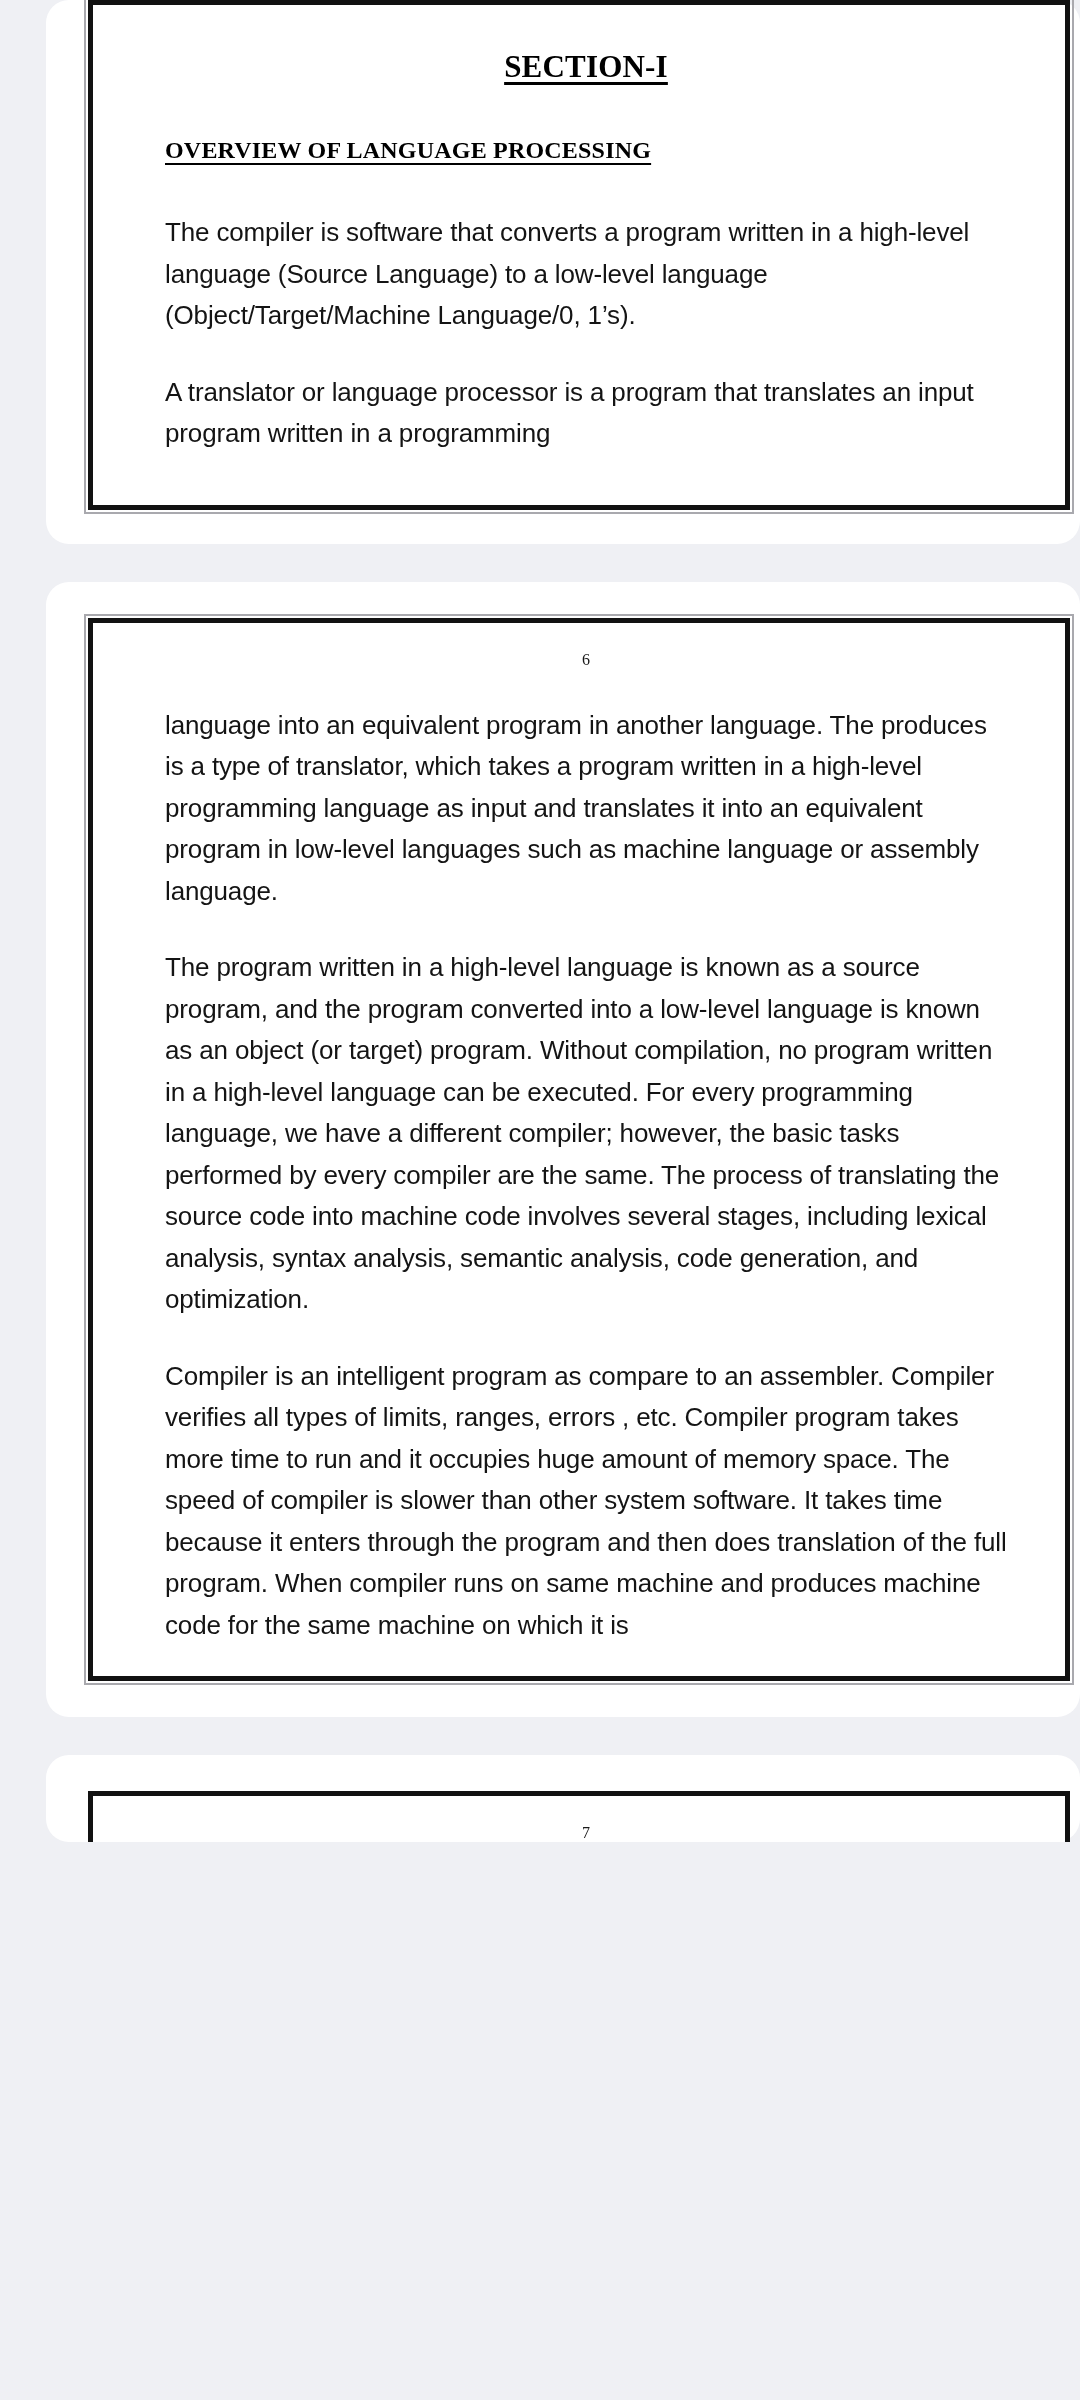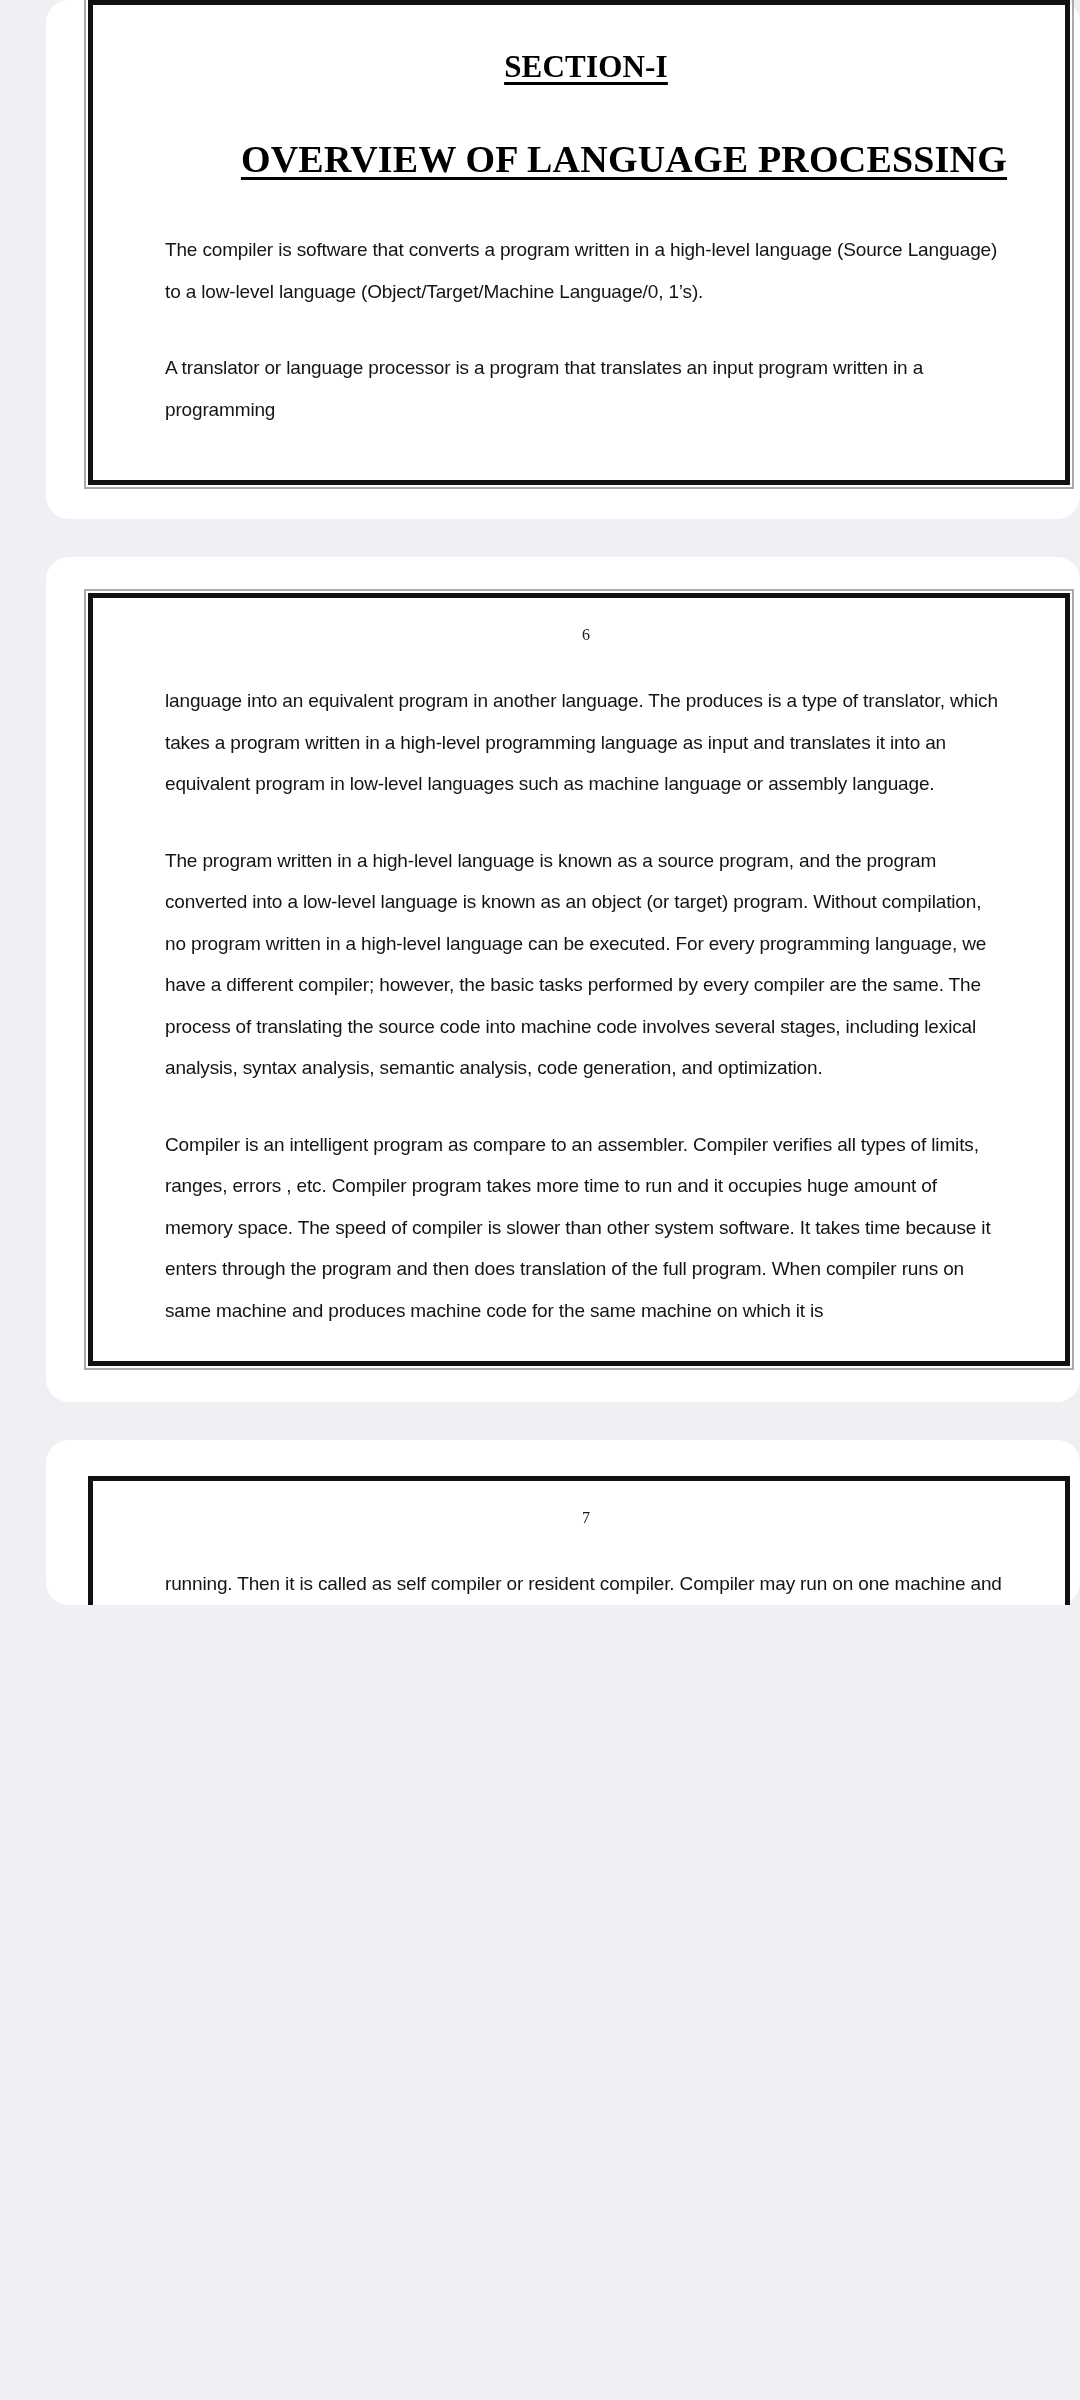--- a/index.html
+++ b/index.html
@@ -68,32 +68,32 @@
     text-align: center;
     text-decoration: underline;
     text-underline-offset: 5px;
     margin: 44px 0 0 0;
     letter-spacing: 0.2px;
   }
 
   .section-subtitle {
     font-family: "Liberation Serif", serif;
     font-weight: bold;
-    font-size: 38px;
+    font-size: 24px;
     color: #000000;
-    text-align: right;
+    text-align: left;
     text-decoration: underline;
     text-underline-offset: 5px;
     margin: 52px 0 0 0;
     letter-spacing: 0.2px;
   }
 
   .body-para {
     font-family: "Liberation Sans", sans-serif;
-    font-size: 19px;
+    font-size: 26px;
     line-height: 41.5px;
     color: #141414;
     margin: 0;
     text-align: left;
     letter-spacing: -0.15px;
   }
   .body-para + .body-para {
     margin-top: 35px;
   }
 
@@ -134,18 +134,17 @@
       </div>
     </div>
   </div>
 
   <div class="page-gap"></div>
 
   <div class="page-sheet page-clip-bottom" style="padding:36px 0 0 0;">
     <div class="page-frame" style="border-bottom:none;outline:none;">
       <div class="page-inner" style="padding-bottom:0;">
         <div class="page-number">7</div>
-        <p class="body-para">running. Then it is called as self compiler or resident compiler. Compiler may run on one machine and</p>
       </div>
     </div>
   </div>
 
 </div>
 
 </body></html>

